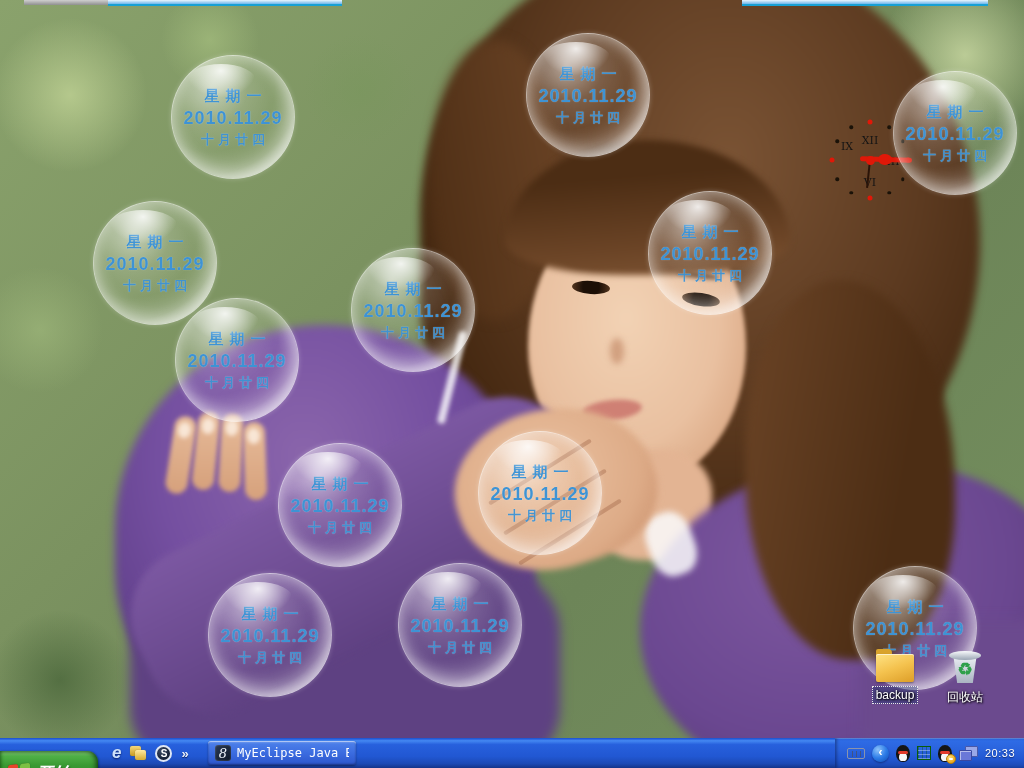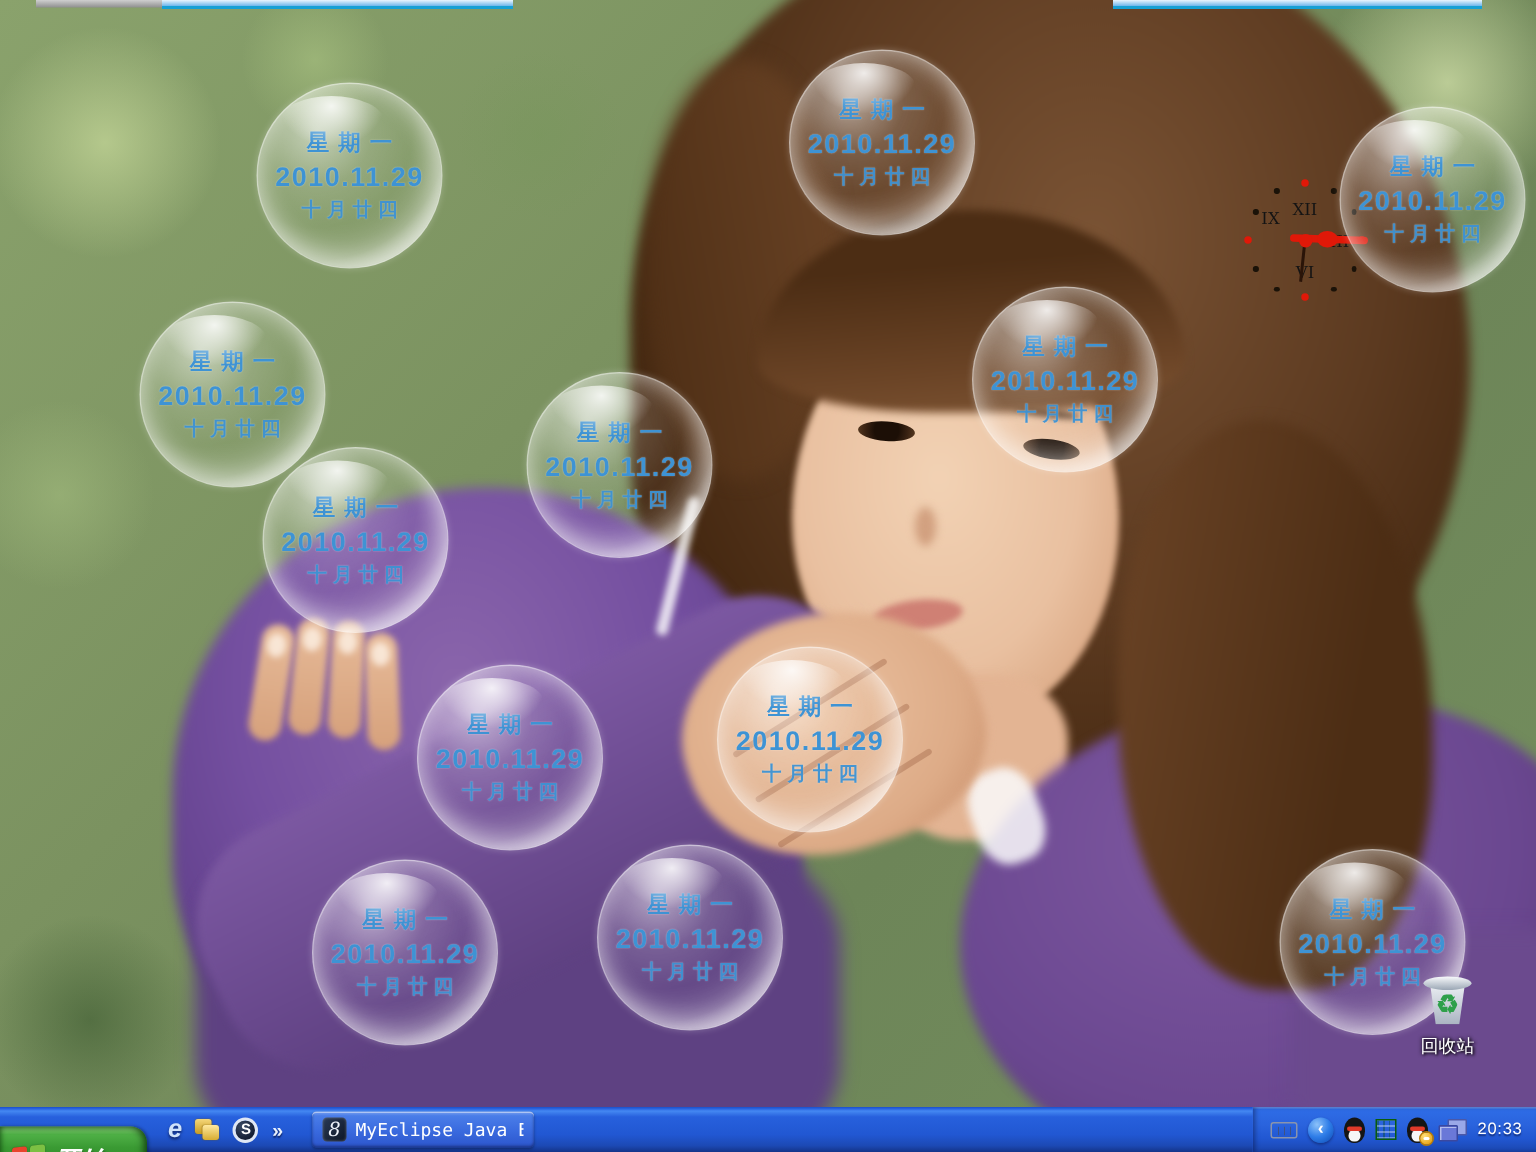--- a/index.html
+++ b/index.html
@@ -267,20 +267,24 @@
         <div class="bl bl1">星期一</div>
         <div class="bl bl2">2010.11.29</div>
         <div class="bl bl3">十月廿四</div>
       </div>
     </div>
 
   <div class="edge-gray"></div>
   <div class="edge-blue1"></div>
   <div class="edge-blue2"></div>
 
+  <div class="dicon selected" style="left:860px;top:648px">
+    <div class="folder"></div>
+    <div class="label">backup</div>
+  </div>
   <div class="dicon" style="left:930px;top:648px">
     <div class="bin">
       <div class="bin-body"></div>
       <div class="bin-rim"></div>
       <div class="bin-glyph">♻</div>
     </div>
     <div class="label">回收站</div>
   </div>
 
   <div class="taskbar">

